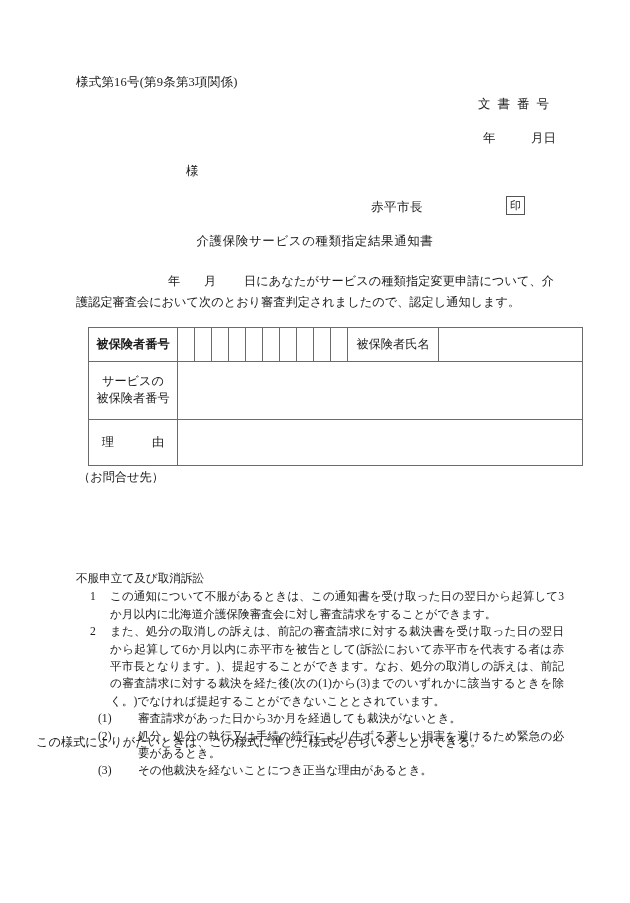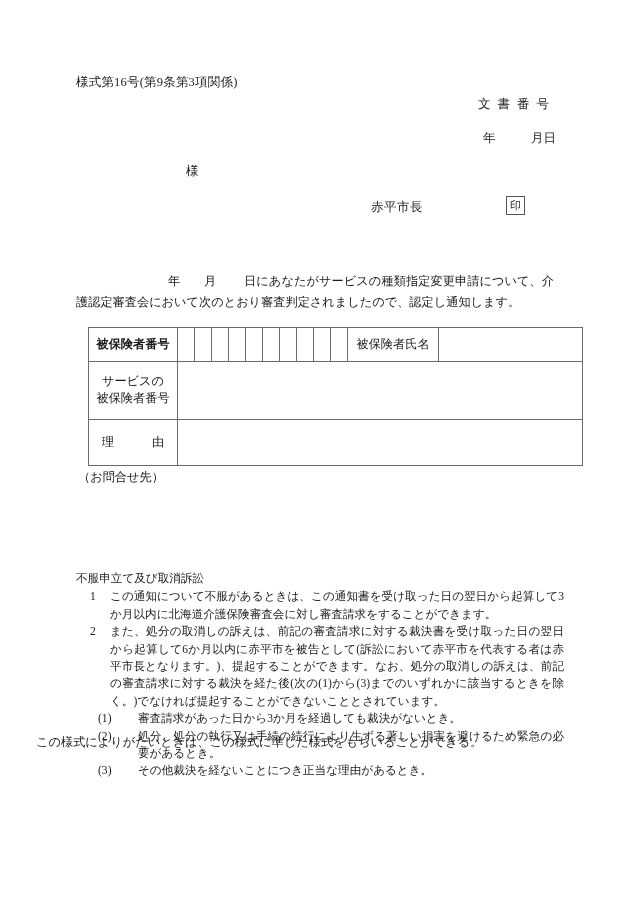--- a/index.html
+++ b/index.html
@@ -212,20 +212,21 @@
     </span>
   </div>
 
   <div class="abs addressee nowrap">様</div>
 
   <div class="abs issuer-row">
     <span class="issuer-name nowrap">赤平市長</span>
     <span class="seal-box">印</span>
   </div>
 
+  <div class="abs doc-title nowrap">介護保険サービスの種類指定結果通知書</div>
 
   <div class="abs body-para">
     <span class="lead-space"></span><span class="blank-y">年</span><span class="blank-m">月</span><span>日</span><span>にあなたがサービスの種類指定変更申請について、介護認定審査会において次のとおり審査判定されましたので、認定し通知します。</span>
   </div>
 
   <table class="abs form-table">
     <tbody>
       <tr class="row-num">
         <td class="lbl cell-insno-label">被保険者番号</td>
         <td class="cell-digit"></td>

